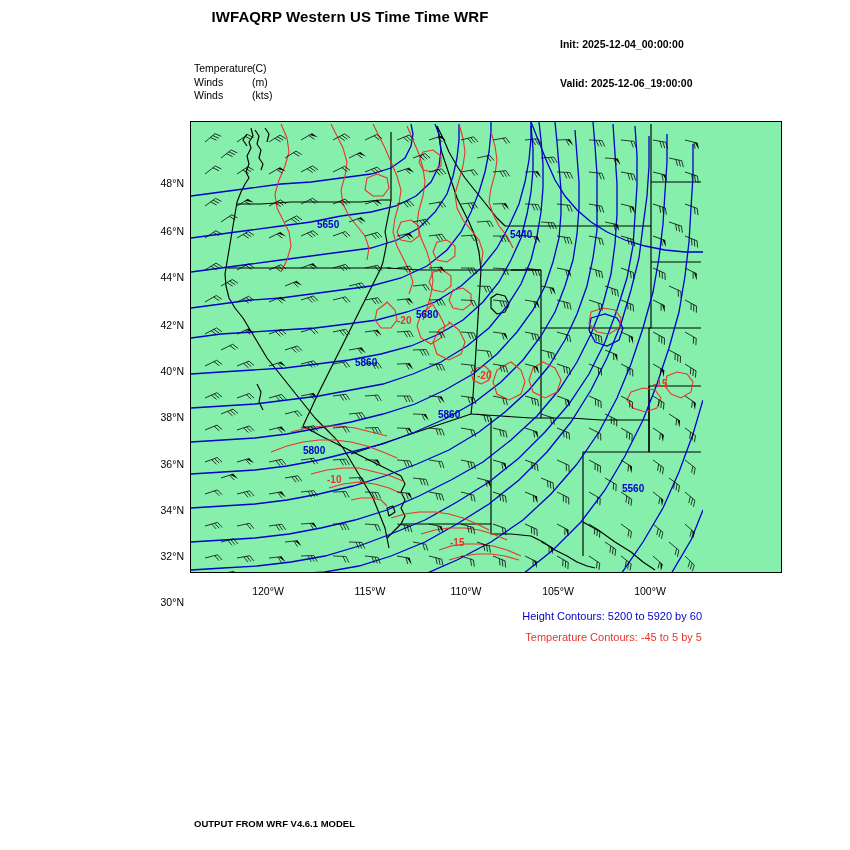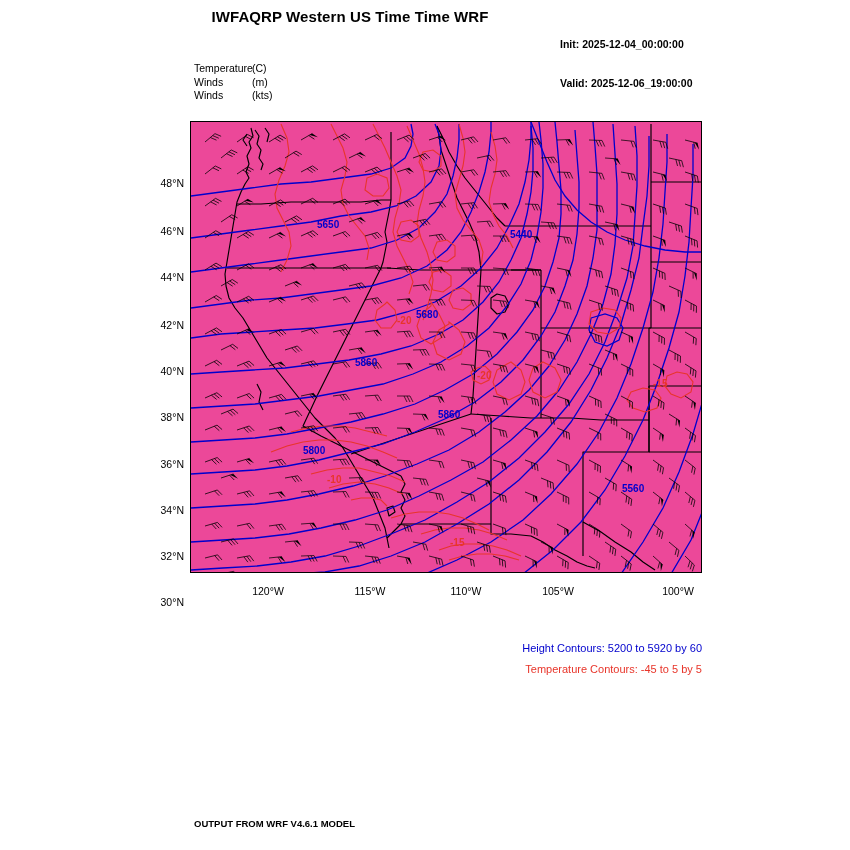--- a/index.html
+++ b/index.html
@@ -35,25 +35,25 @@
     left: 194px; top: 62px;
     font-size: 10.5px;
     line-height: 13.5px;
   }
   .varrow { display: flex; }
   .varrow .vname { width: 58px; }
   .varrow .vunit { }
 
   #plot-frame {
     left: 190px; top: 121px;
-    width: 512px; height: 452px;
+    width: 592px; height: 452px;
     border: 1.2px solid #000;
     box-sizing: border-box;
     overflow: hidden;
-    background: #ec4899;
+    background: #86efac;
   }
   #plot-svg { position: absolute; left: 0; top: 0; }
 
   .ytick {
     font-size: 10.5px;
     text-align: right;
     width: 44px;
     margin-top: 48px;
   }
   .xtick {
@@ -62,21 +62,21 @@
     width: 60px;
   }
 
   #legend {
     left: 350px; top: 606px;
     width: 352px;
     text-align: right;
     font-size: 11px;
     line-height: 21px;
   }
-  #legend .hgt { color: #0000cd; margin-top: 32px; }
+  #legend .hgt { color: #0000cd; }
   #legend .tmp { color: #e8352a; }
 
   #footer {
     left: 194px; top: 818px;
     font-size: 9.5px;
     font-weight: 700;
     line-height: 12px;
   }
 </style>
 </head>
@@ -112,21 +112,21 @@
 <div class="abs ytick" style="left:140px; top:363px;">38°N</div>
 <div class="abs ytick" style="left:140px; top:410px;">36°N</div>
 <div class="abs ytick" style="left:140px; top:456px;">34°N</div>
 <div class="abs ytick" style="left:140px; top:502px;">32°N</div>
 <div class="abs ytick" style="left:140px; top:548px;">30°N</div>
 
 <div class="abs xtick" style="left:238px; top:585px;">120°W</div>
 <div class="abs xtick" style="left:340px; top:585px;">115°W</div>
 <div class="abs xtick" style="left:436px; top:585px;">110°W</div>
 <div class="abs xtick" style="left:528px; top:585px;">105°W</div>
-<div class="abs xtick" style="left:648px; top:585px;text-align:center;">100°W</div>
+<div class="abs xtick" style="left:620px; top:585px;text-align:center;">100°W</div>
 
 <div class="abs" id="plot-frame">
 <svg id="plot-svg" width="512" height="452" viewBox="0 0 512 452" xmlns="http://www.w3.org/2000/svg">
 
   <defs>
     <g id="barb">
       <line x1="0" y1="0" x2="0" y2="-13" stroke="#000" stroke-width="0.7"></line>
       <line x1="0" y1="-13" x2="6" y2="-16" stroke="#000" stroke-width="0.7"></line>
       <line x1="0" y1="-10" x2="6" y2="-13" stroke="#000" stroke-width="0.7"></line>
       <line x1="0" y1="-7" x2="6" y2="-10" stroke="#000" stroke-width="0.7"></line>

